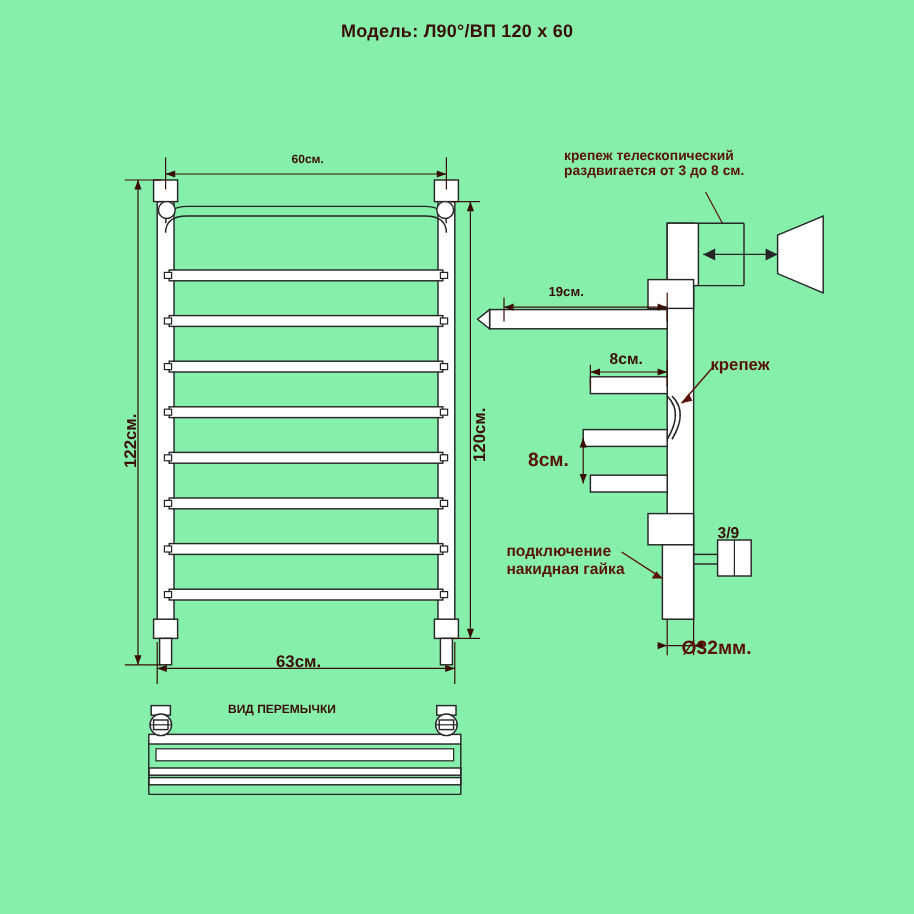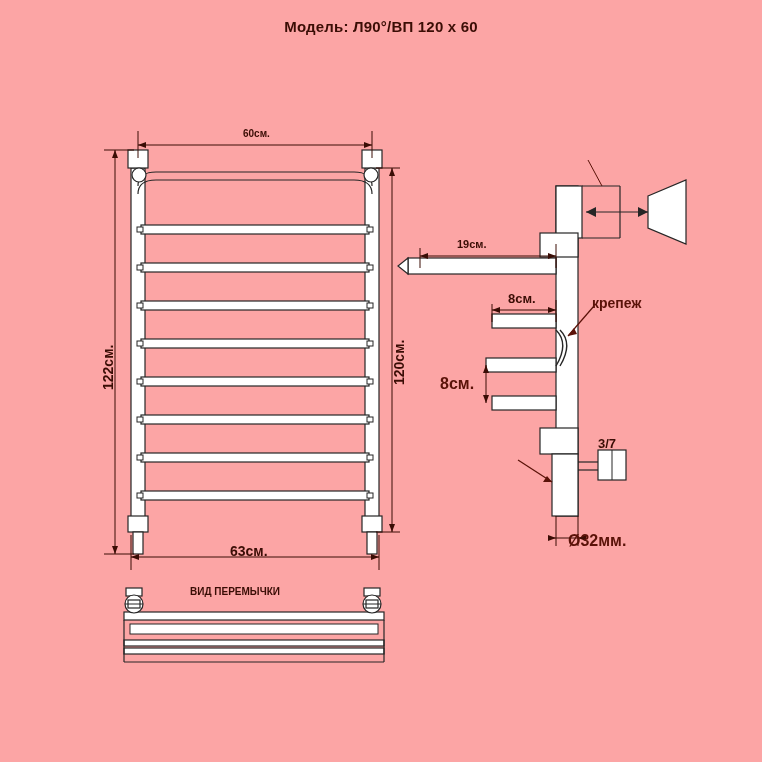--- a/index.html
+++ b/index.html
@@ -4,21 +4,21 @@
 <style>
   html, body {
     margin: 0;
     padding: 0;
     background: #ffffff;
   }
   #canvas {
     position: relative;
     width: 762px;
     height: 762px;
-    background: #fca5a5;
+    background: #86efac;
     font-family: "Liberation Sans", sans-serif;
     overflow: hidden;
   }
   .lbl {
     position: absolute;
     color: #5a1208;
     font-weight: bold;
     white-space: pre;
     line-height: 1.15;
   }
@@ -219,29 +219,33 @@
   </svg>
 
   <div class="dim" style="left:243px; top:128px; font-size:10px;">60см.</div>
 
   <div class="dim rot" style="left:100px; top:390px; font-size:14px;">122см.</div>
 
   <div class="dim rot" style="left:391px; top:385px; font-size:14px;">120см.</div>
 
   <div class="dim" style="left:230px; top:543px; font-size:14px;">63см.</div>
 
+  <div class="lbl" style="left:470px; top:124px; font-size:11.5px;">крепеж телескопический
+раздвигается от 3 до 8 см.</div>
 
   <div class="dim" style="left:457px; top:238px; font-size:11px;">19см.</div>
 
   <div class="dim" style="left:508px; top:291px; font-size:13px;">8см.</div>
 
   <div class="lbl" style="left:592px; top:295px; font-size:14px;">крепеж</div>
 
   <div class="dim" style="left:440px; top:375px; font-size:16px; color:#5a1208;">8см.</div>
 
-
-  <div class="lbl" style="left:598px; top:437px; font-size:13px; color:#3a0d05;">3/7</div>
+  <div class="lbl" style="left:422px; top:452px; font-size:13px;">подключение
+накидная гайка</div>
+
+  <div class="lbl" style="left:598px; top:437px; font-size:13px; color:#3a0d05;">3/9</div>
 
   <div class="lbl" style="left:568px; top:532px; font-size:16px;">Ø32мм.</div>
 
   <div class="lbl" style="left:190px; top:586px; font-size:10px; color:#3a0d05;">ВИД ПЕРЕМЫЧКИ</div>
 
 </div>
 
 </body></html>

